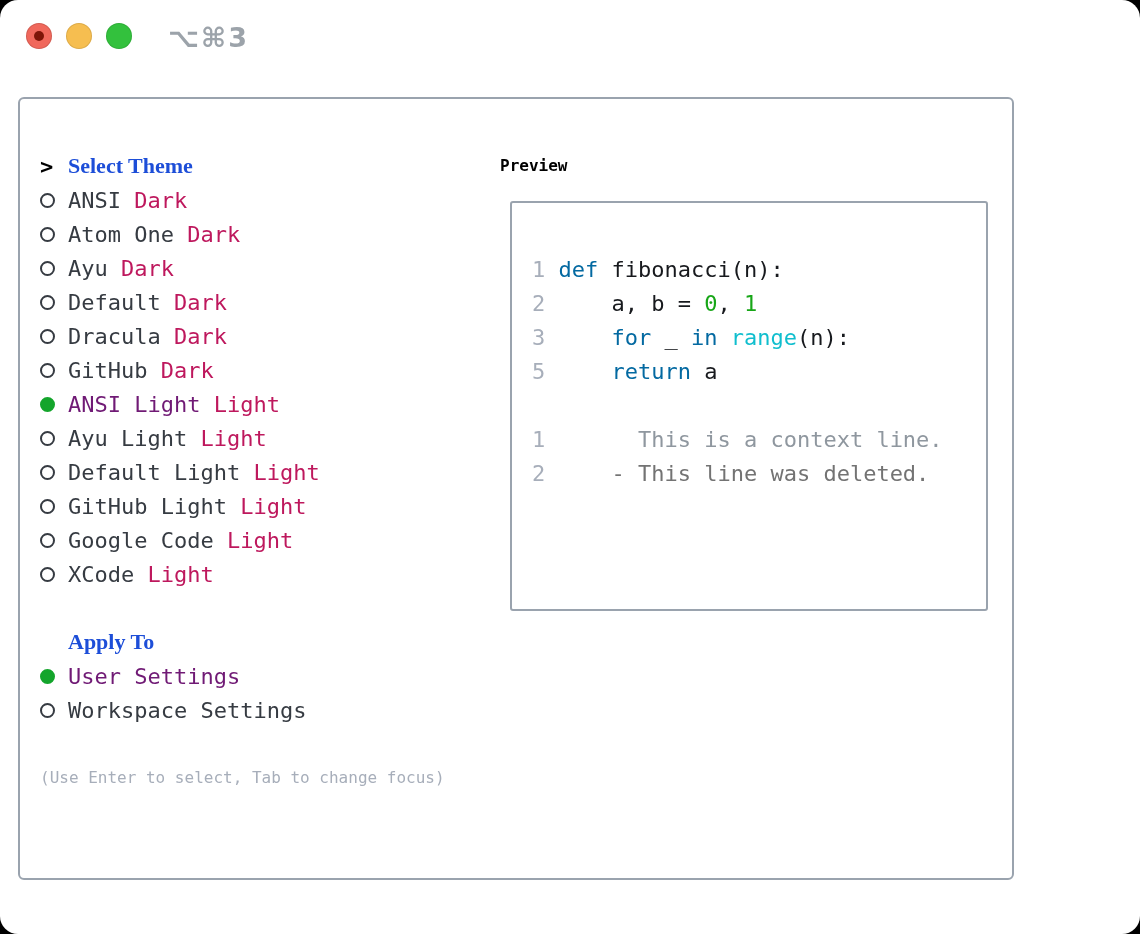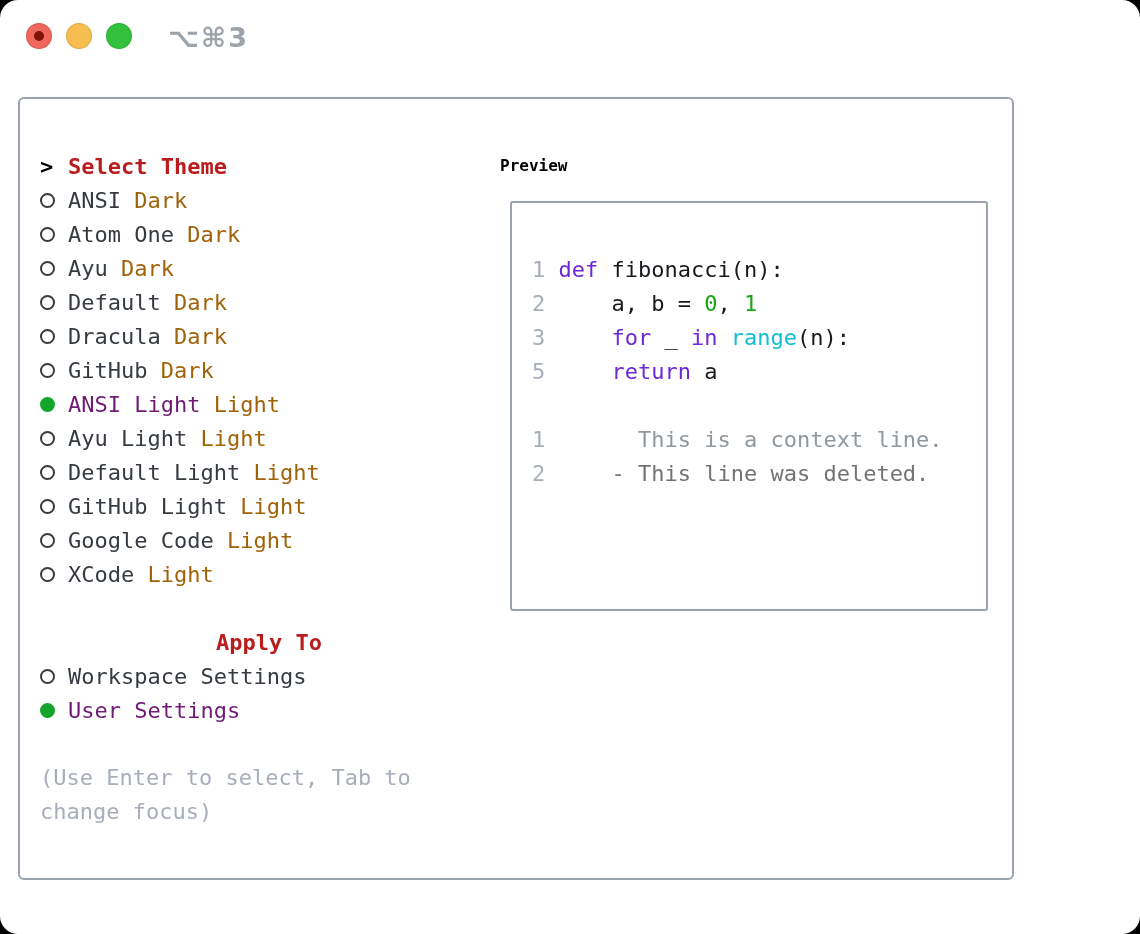--- a/index.html
+++ b/index.html
@@ -26,41 +26,41 @@
   
   .main-box {
     position:absolute; left:18px; top:97px; width:996px; height:783px;
     border:2px solid #9AA3AE; border-radius:6px; background:#fff;
   }
 
   .left-panel { position:absolute; left:20px; top:50px; font-size:22px; }
   .row { display:flex; align-items:center; height:34px; white-space:pre; }
   .sym { width:28px; flex:none; display:flex; align-items:center; }
   .prompt-glyph { font-weight:bold; color:#000; }
-  .panel-title { font-weight:bold; color:#b91c1c; }
+  .panel-title { font-weight:bold; color:#1d4ed8;font-family:Liberation Serif, serif; }
   .radio { width:15px; height:15px; border-radius:50%; border:2px solid #363B42; }
   .row.selected .radio { background:#14A52C; border-color:#14A52C; }
   .item-name { color:#363B42; }
   .row.selected .item-name { color:#701a75; }
-  .item-suffix { color:#a16207; }
-  .apply-header { margin-top:34px;justify-content:center; }
-  .help { margin-top:34px; width:430px; color:#A7AEBA; font-size:22px; line-height:34px;
+  .item-suffix { color:#be185d; }
+  .apply-header { margin-top:34px; }
+  .help { margin-top:34px; width:430px; color:#A7AEBA; font-size:16px; line-height:34px;
           white-space:normal; }
 
   
   .preview-heading { position:absolute; left:480px; top:50px; height:34px; line-height:34px;
                      font-size:16px; font-weight:bold; color:#000; }
   .preview-box {
     position:absolute; left:490px; top:102px; width:478px; height:410px;
     border:2px solid #9AA3AE; border-radius:3px; background:#fff;
     padding:50px 0 0 20px; overflow:hidden;
   }
   .code-line { height:34px; line-height:34px; font-size:22px; white-space:pre; }
   .tok-ln  { color:#A7AEBA; }
-  .tok-kw  { color:#6d28d9; }
+  .tok-kw  { color:#0369a1; }
   .tok-bi  { color:#10BECE;margin-top:41px; }
   .tok-lit { color:#17A617; }
   .tok-tx  { color:#17191D; }
   .tok-ctx { color:#8F979F; }
   .tok-del { color:#737373; }
   .tok-add { color:#17BE17; }
 </style>
 </head>
 <body>
 
@@ -97,22 +97,22 @@
           <div class="row item"><span class="sym"><span class="radio"></span></span><span class="item-name">Google Code</span><span class="item-suffix"> Light</span></div>
           <div class="row item"><span class="sym"><span class="radio"></span></span><span class="item-name">XCode</span><span class="item-suffix"> Light</span></div>
         </div>
 
       <div class="row apply-header">
         <span class="sym"></span>
         <span class="panel-title">Apply To</span>
       </div>
 
       <div>
+          <div class="row item selected"><span class="sym"><span class="radio"></span></span><span class="item-name">User Settings</span></div>
           <div class="row item"><span class="sym"><span class="radio"></span></span><span class="item-name">Workspace Settings</span></div>
-          <div class="row item selected"><span class="sym"><span class="radio"></span></span><span class="item-name">User Settings</span></div>
         </div>
 
       <div class="help">(Use Enter to select, Tab to change focus)</div>
     </div>
 
     <div class="preview-heading">Preview</div>
 
     <div class="preview-box">
         <div class="code-line"><span class="tok-ln">1 </span><span class="tok-kw">def</span><span class="tok-tx"> fibonacci(n):</span></div>
         <div class="code-line"><span class="tok-ln">2 </span><span class="tok-tx">    a, b = </span><span class="tok-lit">0</span><span class="tok-tx">, </span><span class="tok-lit">1</span></div>

